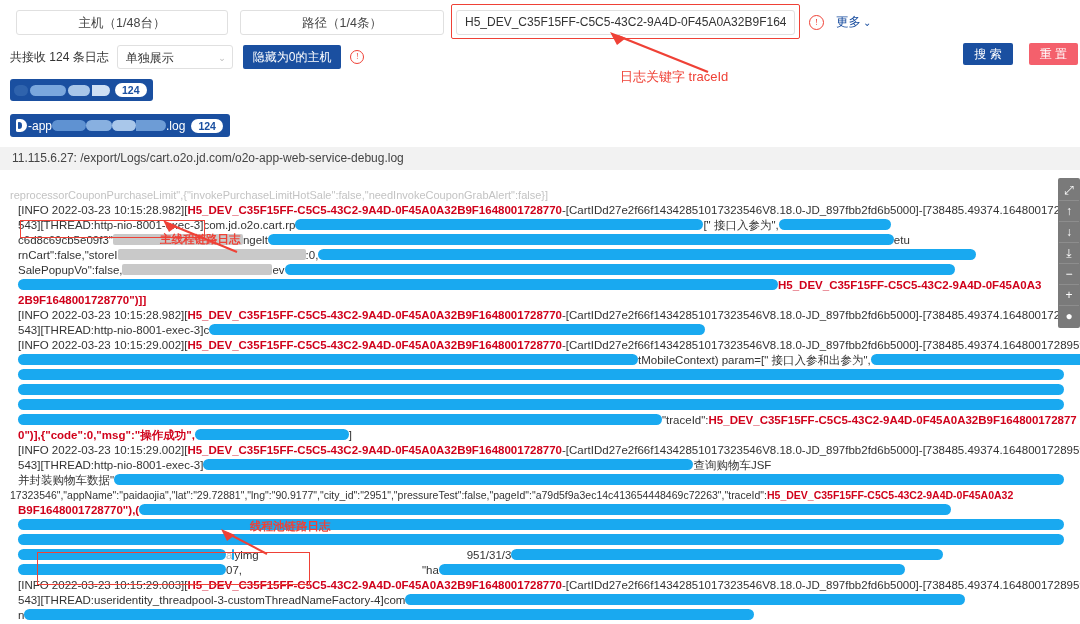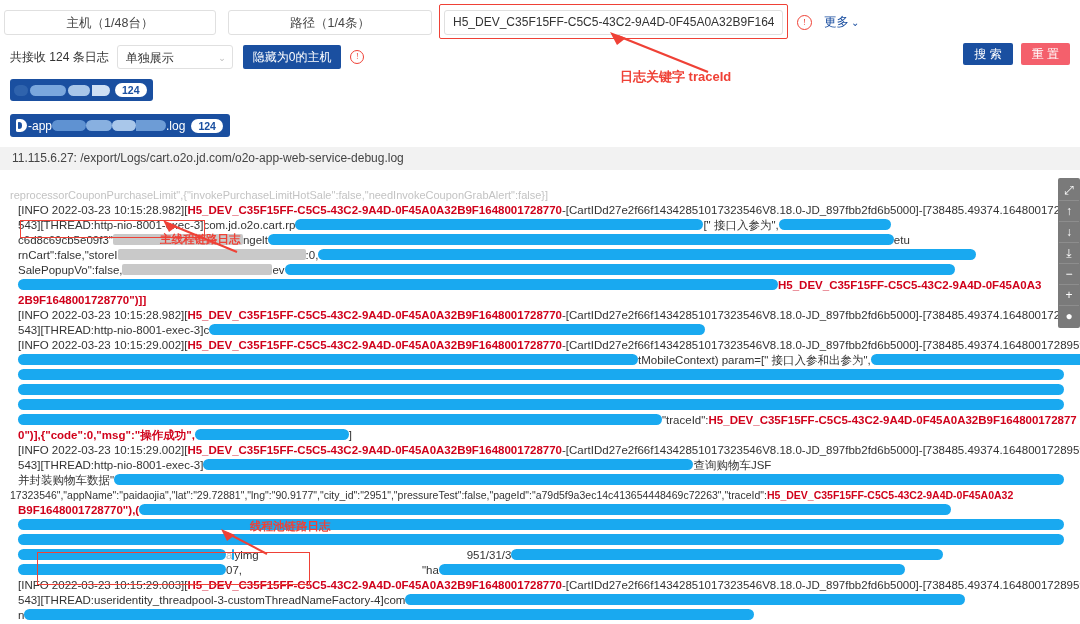--- a/index.html
+++ b/index.html
@@ -4,21 +4,21 @@
 <style>
   html,body{margin:0;padding:0;}
   body{
     width:1080px;height:624px;overflow:hidden;background:#fff;
     font-family:"Liberation Sans","DejaVu Sans",sans-serif;
     font-size:12px;color:#222;position:relative;
   }
   .page{position:relative;width:1080px;height:624px;}
 
   
-  .filter-bar{display:flex;align-items:center;padding:7px 10px 0 4px;height:30px;}
+  .filter-bar{display:flex;align-items:center;padding:7px 10px 0 16px;height:30px;}
   .sel-box{
     height:25px;line-height:25px;border:1px solid #e0e0e0;border-radius:3px;
     background:#fff;text-align:center;color:#444;font-size:12.5px;
     margin-right:12px;box-sizing:border-box;
   }
   .sel-host{width:212px;}
   .sel-path{width:204px;}
   .kw-wrap{position:relative;margin-right:6px;}
   .kw-outline{
     position:absolute;left:-5px;top:-6px;width:349px;height:35px;
@@ -49,21 +49,21 @@
   .hide0-btn{
     background:#1a4fa0;color:#fff;font-size:12px;height:24px;line-height:24px;
     padding:0 10px;border-radius:2px;border:none;cursor:pointer;white-space:nowrap;
     font-family:"Liberation Sans",sans-serif;
   }
   .icon-warn2{
     display:inline-block;width:12px;height:12px;border:1px solid #ef4136;border-radius:50%;
     color:#ef4136;font-size:8px;line-height:11px;text-align:center;margin-left:9px;
     font-family:"Liberation Serif",serif;
   }
-  .right-btns{position:absolute;right:10px;top:6px;display:flex;gap:8px;}
+  .right-btns{position:absolute;right:2px;top:6px;display:flex;gap:16px;}
   .btn-search{background:#1a4fa0;color:#fff;}
   .btn-reset{background:#f4606c;color:#fff;}
   .act-btn{
     font-size:12px;height:22px;line-height:22px;padding:0 11px;border:none;border-radius:2px;
     cursor:pointer;font-family:"Liberation Sans",sans-serif;
   }
 
   
   .pill-row{padding:8px 10px 0 10px;}
   .pill{
@@ -111,21 +111,21 @@
   .log-line.ind{padding-left:18px;}
   .tid{color:#d0021b;font-weight:bold;}
   .blk{display:inline-block;height:11px;background:#19a9f0;border-radius:6px;vertical-align:-1px;}
   .gry{display:inline-block;height:11px;background:#c9c9c9;border-radius:2px;vertical-align:-1px;}
   .faint{color:#b9b9b9;}
 
   
   .rbox{position:absolute;border:1.5px solid #ef4136;box-sizing:border-box;pointer-events:none;}
 
   
-  .anno{position:absolute;color:#ef4136;font-size:13px;font-weight:bold;white-space:nowrap;}
+  .anno{position:absolute;color:#ef4136;font-size:13px;font-weight:normal;white-space:nowrap;}
   .anno-sm{position:absolute;color:#ef4136;font-size:11.5px;font-weight:bold;white-space:nowrap;}
   .arrow{position:absolute;pointer-events:none;}
 
   
   .toolstrip{
     position:absolute;right:0;top:178px;width:22px;background:#7a7a7a;border-radius:2px;
     display:flex;flex-direction:column;align-items:center;padding:2px 0;
   }
   .tool{
     width:20px;height:20px;display:flex;align-items:center;justify-content:center;

